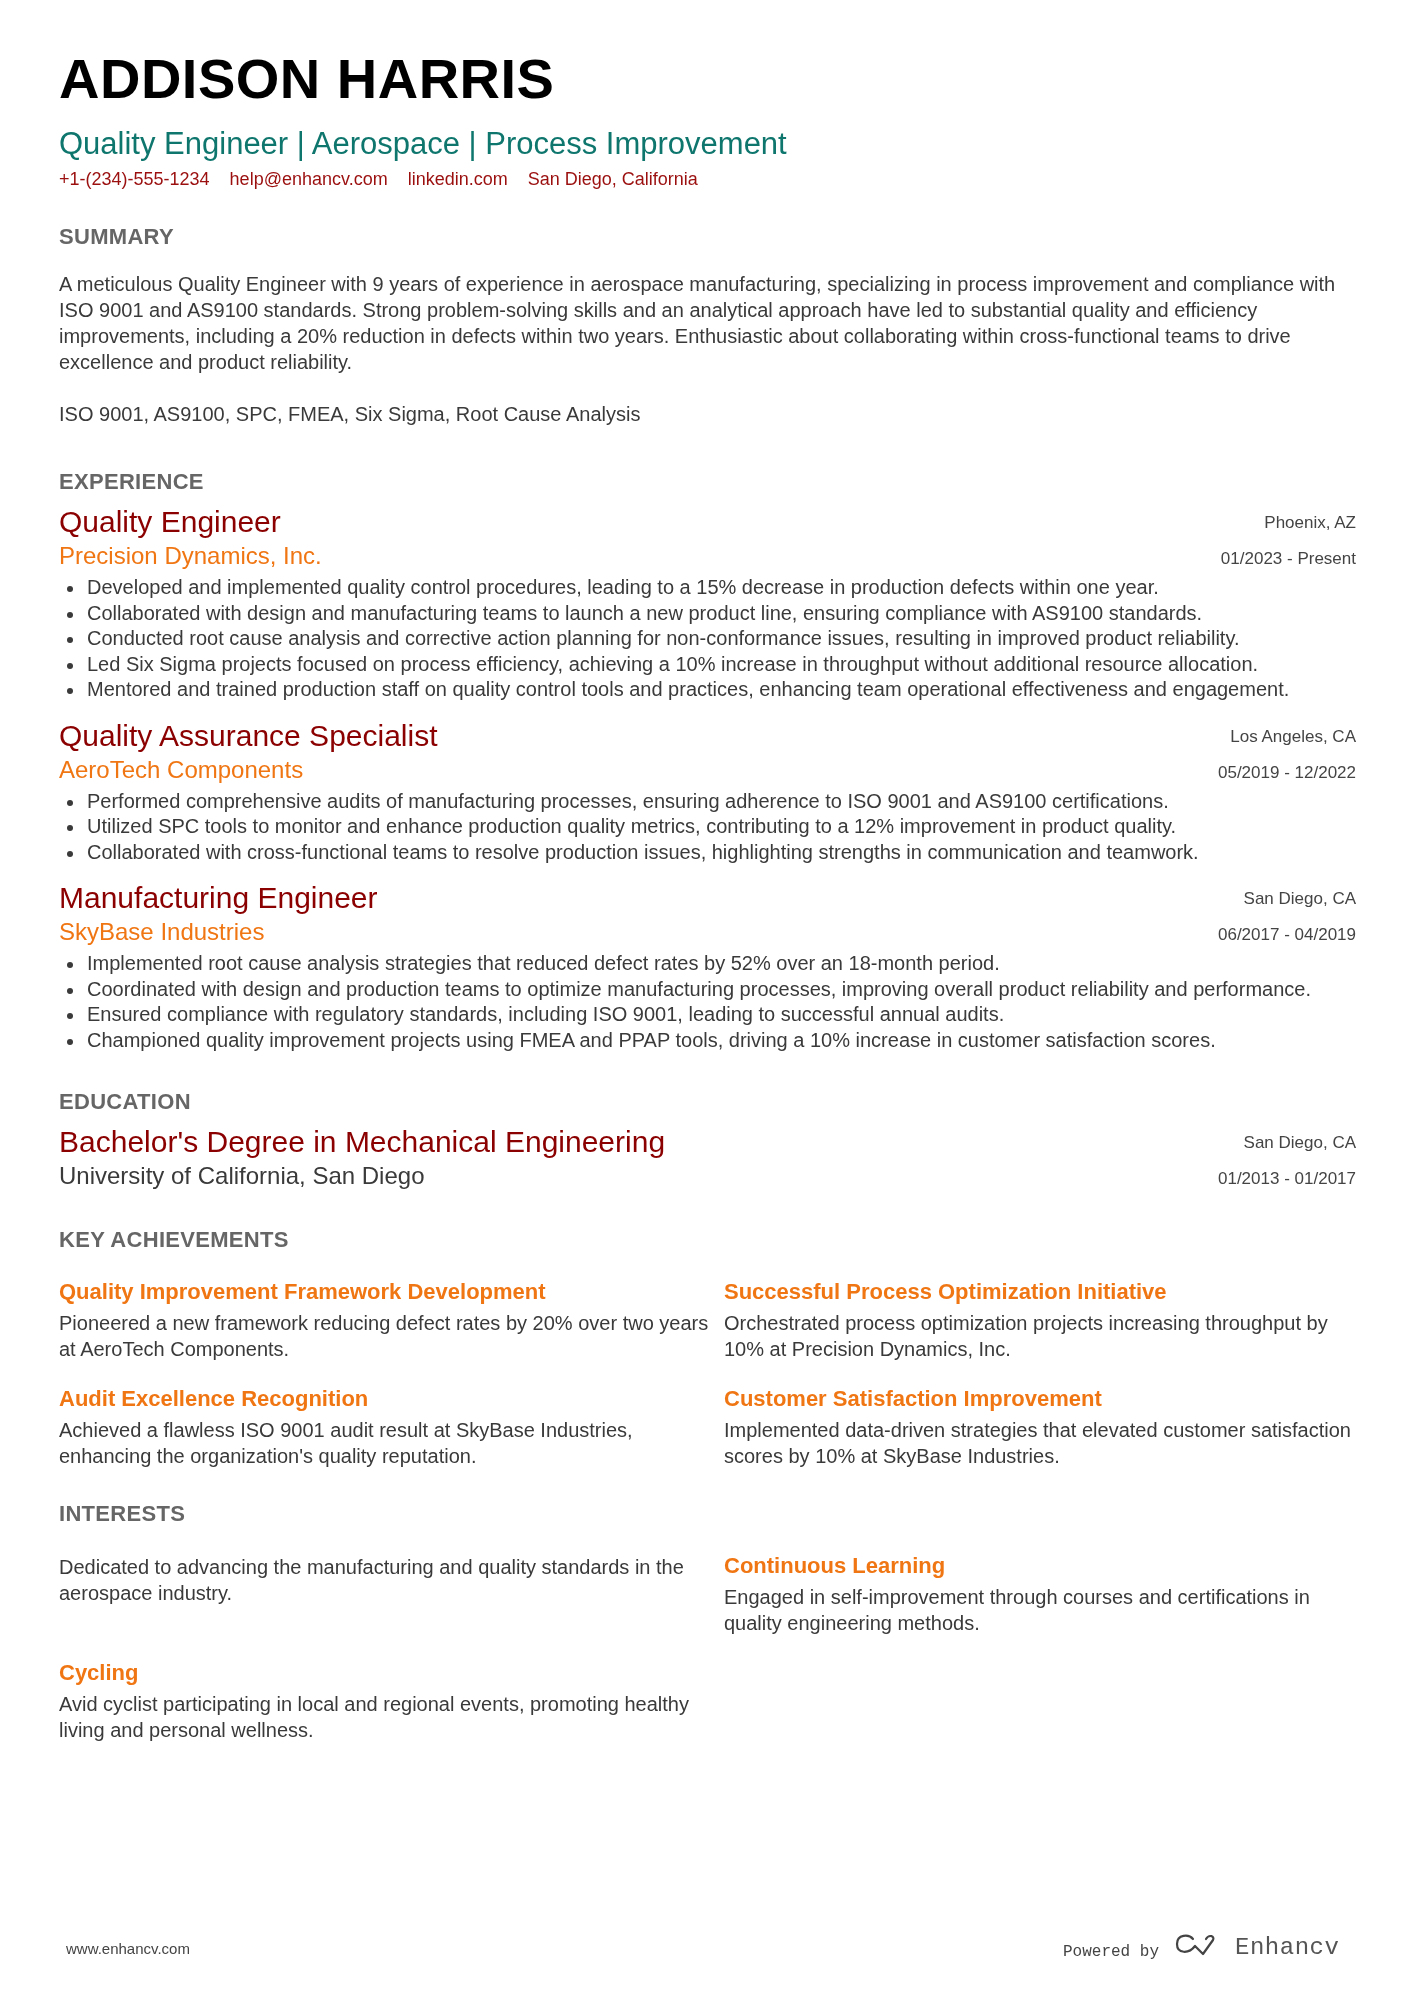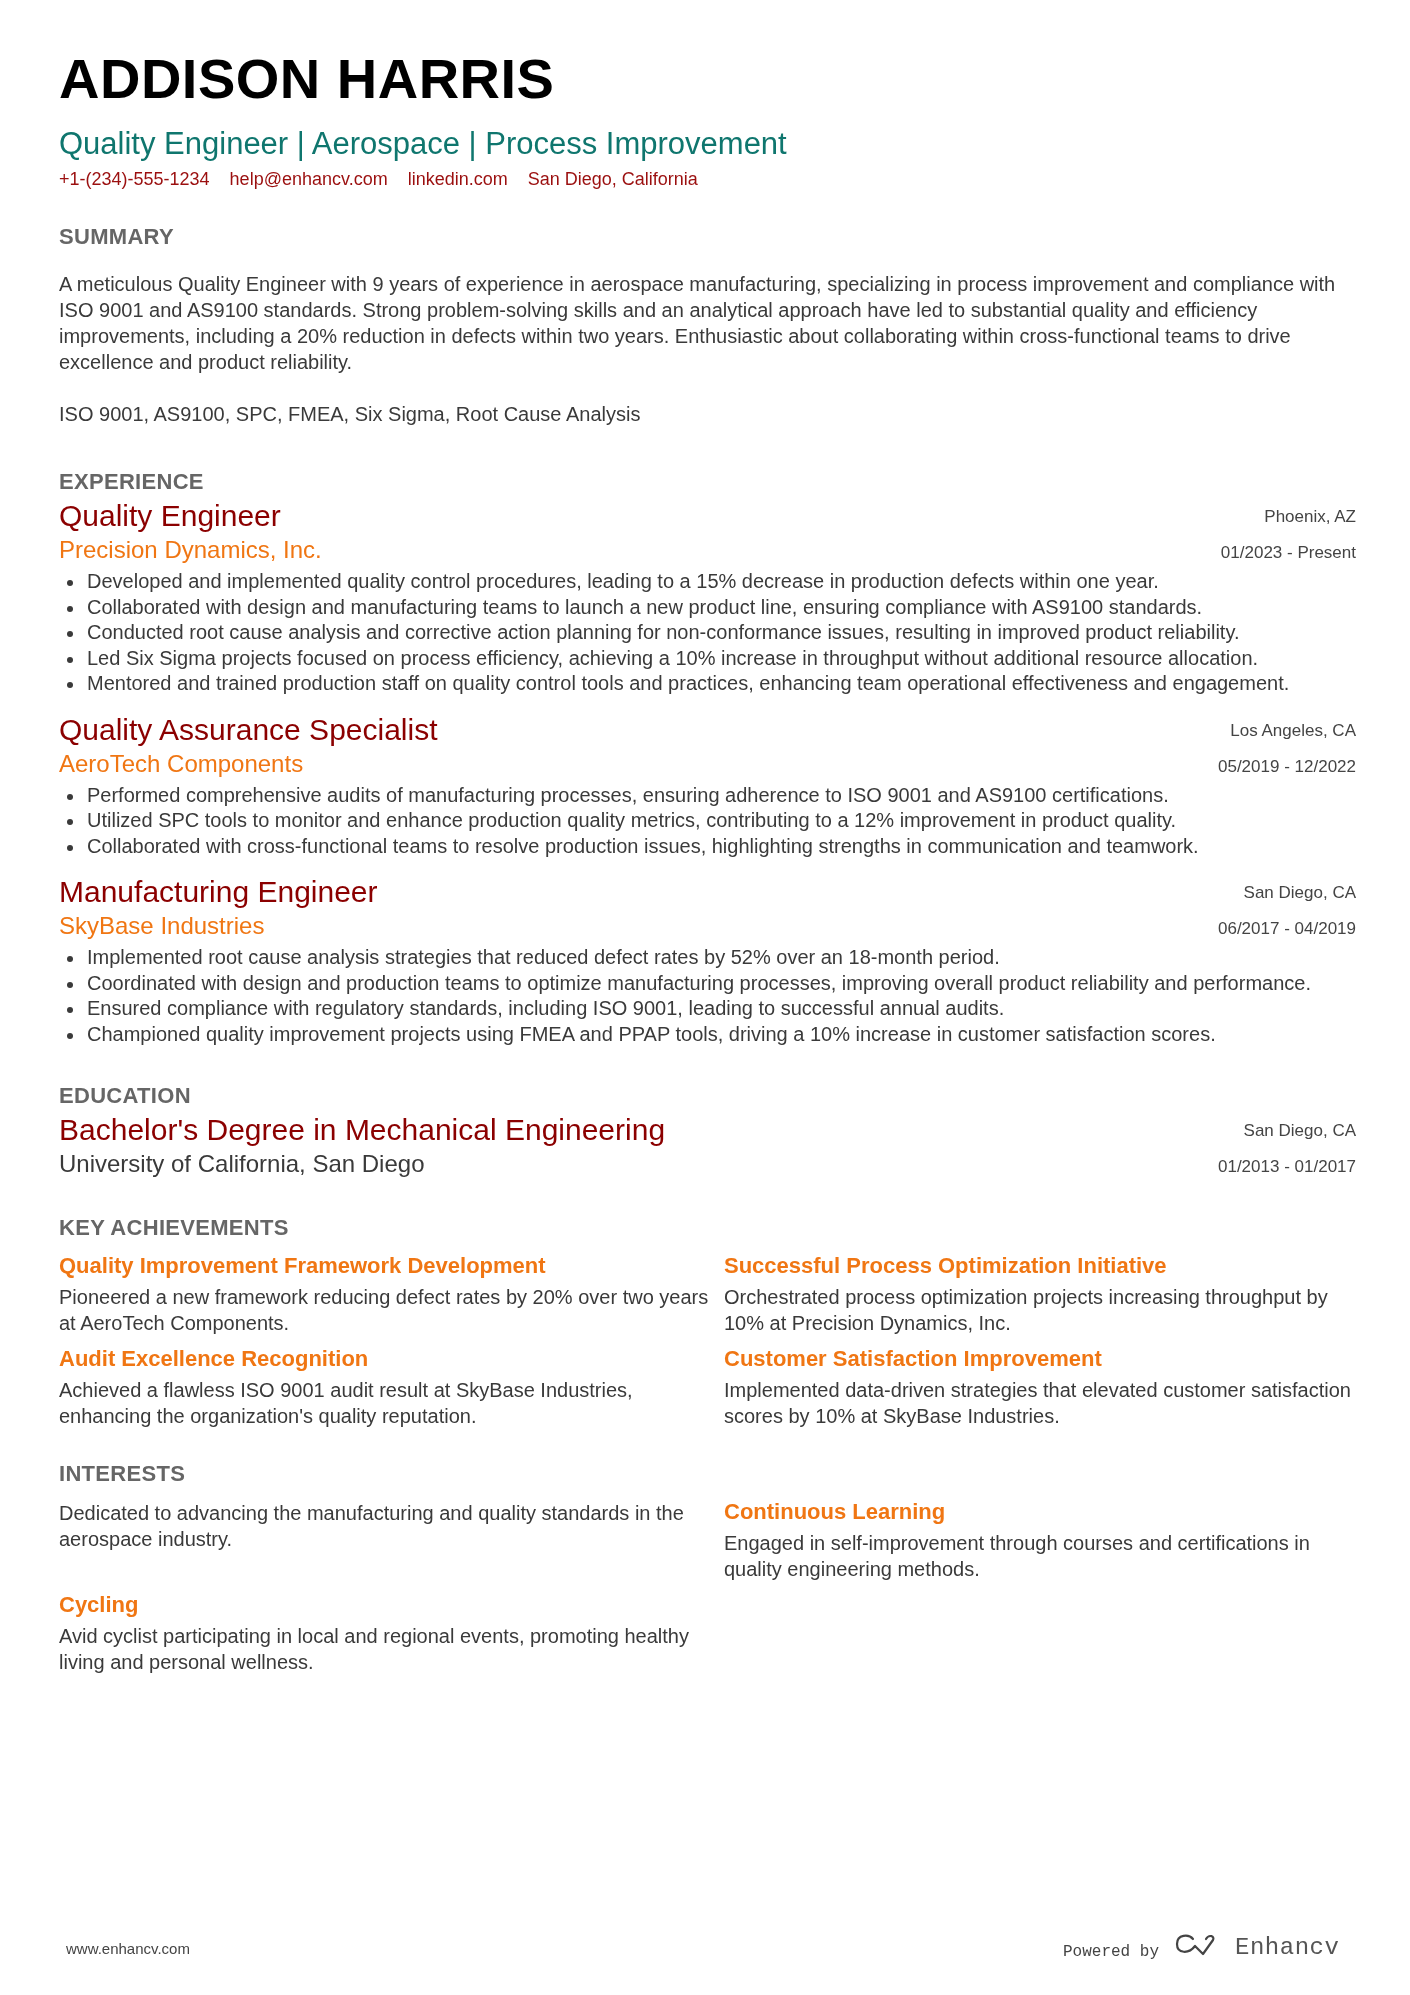--- a/index.html
+++ b/index.html
@@ -9,33 +9,33 @@
   .name { font-size: 56px; font-weight: 700; color: #000; letter-spacing: 0.5px; line-height: 66px; }
   .headline { font-size: 31px; color: #0f766e; line-height: 40px; margin-top: 12px; }
   .contacts { display: flex; gap: 20px; font-size: 18px; color: #9b0f0f; margin-top: 2px; line-height: 26px; }
   .contacts span { cursor: pointer; }
   .section-title { font-size: 22px; font-weight: 700; color: #666; letter-spacing: 0.3px; line-height: 30px; }
   .summary { margin-top: 30px; }
   .para { font-size: 20px; line-height: 26px; color: #3a3a3a; margin-top: 19px; }
   .skills { margin-top: 26px; }
   .skills .para { margin-top: 20px; }
   .experience { margin-top: 40px; }
-  .job { position: relative; }
+  .job { margin-top: 6px; position: relative; }
   .job-title { font-size: 30px; color: #8b0000; line-height: 38px; }
   .company { font-size: 24px; color: #f07613; line-height: 30px; }
   .job-meta { position: absolute; right: 0; top: 2px; text-align: right; font-size: 17px; color: #444; line-height: 36px; }
   ul.bullets { list-style: none; margin-top: 4px; }
   ul.bullets li { position: relative; padding-left: 28px; font-size: 20px; line-height: 25.5px; color: #3a3a3a; }
   ul.bullets li::before { content: ""; position: absolute; left: 8px; top: 11px; width: 6px; height: 6px; border-radius: 50%; background: #3a3a3a; }
   .job + .job { margin-top: 14px; }
   .education { margin-top: 34px; }
   .edu-degree { font-size: 30px; color: #8b0000; line-height: 38px; }
   .edu-school { font-size: 24px; color: #3a3a3a; line-height: 30px; }
   .two-col { display: grid; grid-template-columns: 665px 632px; column-gap: 0; }
-  .item { margin-top: 8px; }
+  .item { margin-top: 22px; }
   .item-title { font-size: 22px; font-weight: 700; color: #f07613; line-height: 30px; }
   .item-desc { font-size: 20px; line-height: 26px; color: #3a3a3a; margin-top: 3px; }
   .achievements { margin-top: 34px; }
   .interests { margin-top: 30px; }
   .footer-left { position: absolute; left: 66px; top: 1940px; font-size: 15px; color: #444; }
   .footer-right { position: absolute; left: 1063px; top: 1932px; display: flex; align-items: flex-end; gap: 14px; font-family: Liberation Mono, monospace; }
   .powered { font-size: 16px; color: #444; }
   .brand { font-size: 24px; color: #555; letter-spacing: 0.5px; }
 </style>
 </head>

